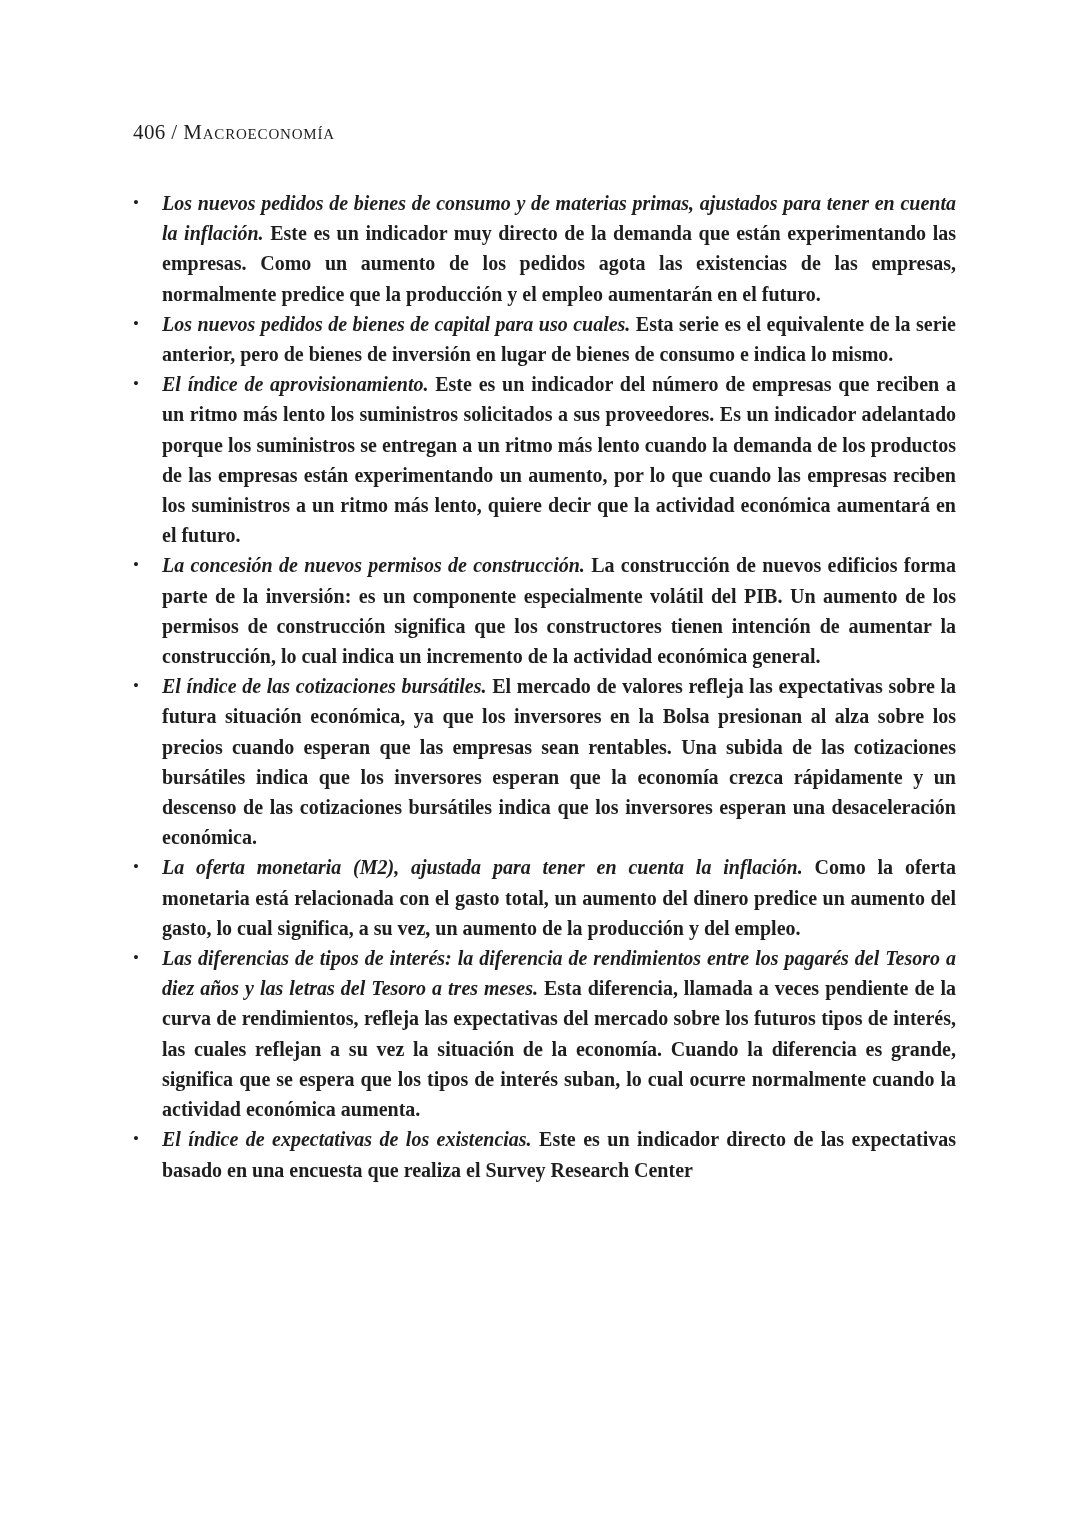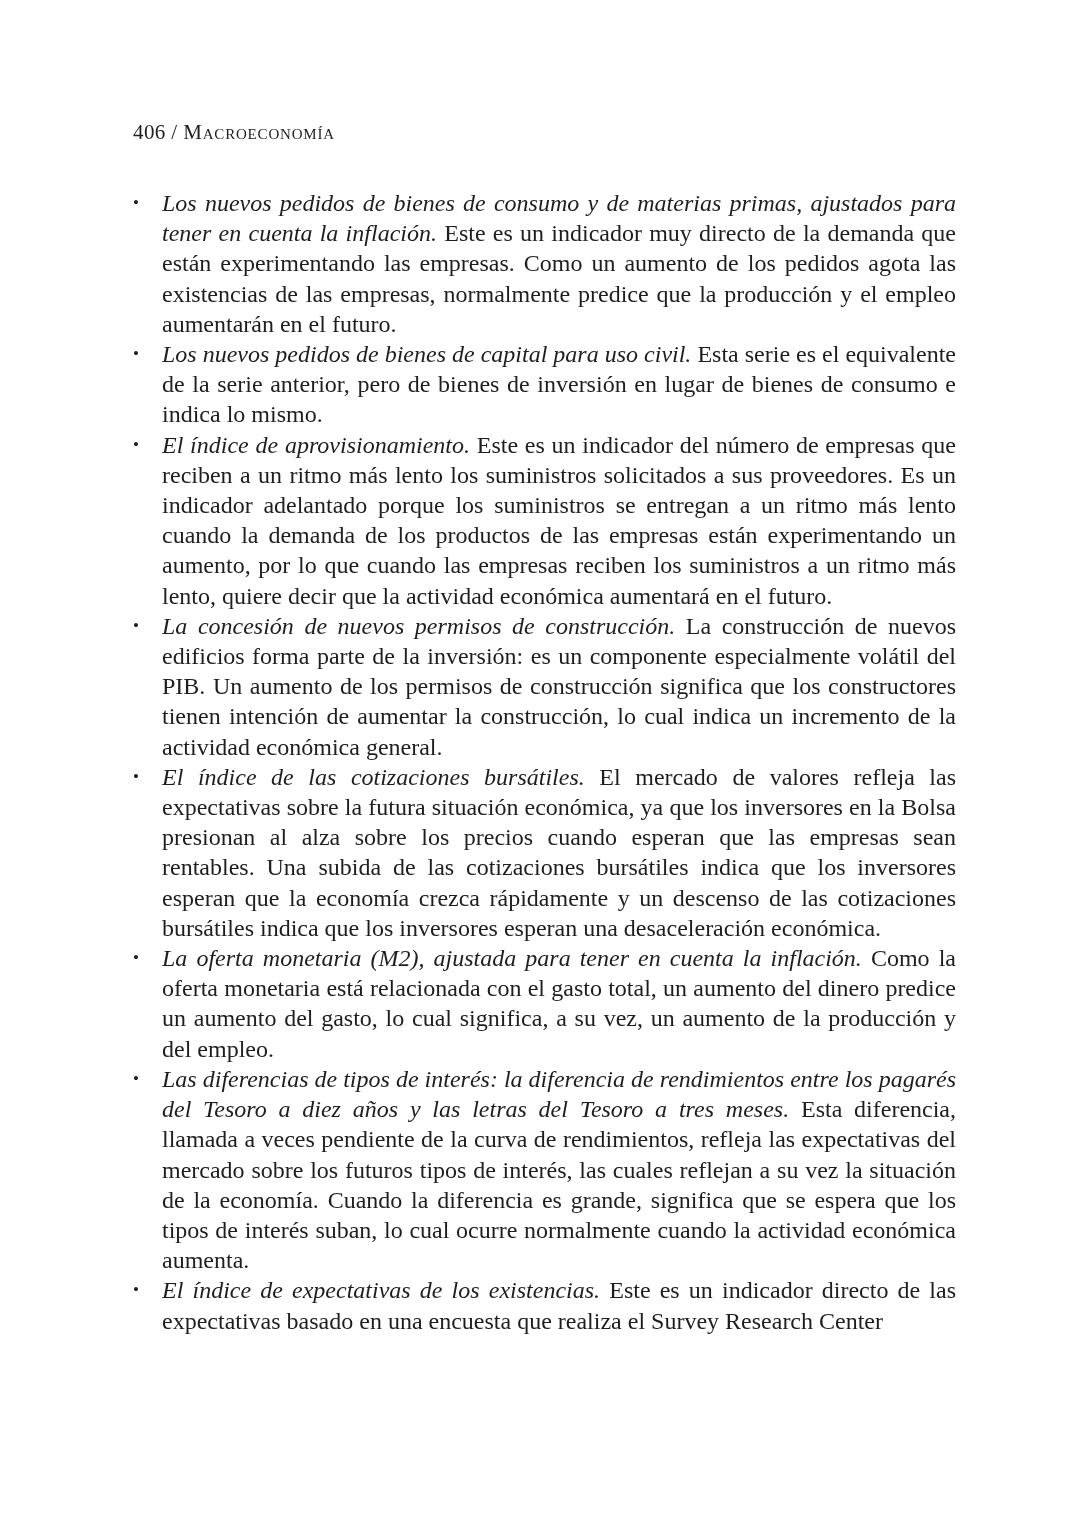--- a/index.html
+++ b/index.html
@@ -39,24 +39,25 @@
   }
   .bullet-glyph {
     flex: 0 0 29px;
     width: 29px;
     font-size: 17px;
     line-height: 30.2px;
   }
   .item-text {
     flex: 1 1 auto;
     margin: 0;
-    font-size: 24px;
+    font-size: 20px;
     line-height: 30.2px;
     text-align: justify;
     hyphens: auto;
+    font-weight: bold;
     -webkit-hyphens: auto;
   }
   .lead {
     font-style: italic;
   }
 </style>
 </head>
 <body>
 
 <div class="page">
@@ -67,21 +68,21 @@
     <span class="sc">Macroeconomía</span>
   </div>
 
   <ul class="indicator-list">
     <li class="indicator-item">
       <span class="bullet-glyph">•</span>
       <p class="item-text"><span class="lead">Los nuevos pedidos de bienes de consumo y de materias primas, ajustados para tener en cuenta la inflación.</span> <span>Este es un indicador muy directo de la demanda que están experimentando las empresas. Como un aumento de los pedidos agota las existencias de las empresas, normalmente predice que la producción y el empleo aumentarán en el futuro.</span></p>
     </li>
     <li class="indicator-item">
       <span class="bullet-glyph">•</span>
-      <p class="item-text"><span class="lead">Los nuevos pedidos de bienes de capital para uso civil.</span> <span>Esta serie es el equivalente de la serie anterior, pero de bienes de inversión en lugar de bienes de consumo e indica lo mismo.</span></p>
+      <p class="item-text"><span class="lead">Los nuevos pedidos de bienes de capital para uso cuales.</span> <span>Esta serie es el equivalente de la serie anterior, pero de bienes de inversión en lugar de bienes de consumo e indica lo mismo.</span></p>
     </li>
     <li class="indicator-item">
       <span class="bullet-glyph">•</span>
       <p class="item-text"><span class="lead">El índice de aprovisionamiento.</span> <span>Este es un indicador del número de empresas que reciben a un ritmo más lento los suministros solicitados a sus proveedores. Es un indicador adelantado porque los suministros se entregan a un ritmo más lento cuando la demanda de los productos de las empresas están experimentando un aumento, por lo que cuando las empresas reciben los suministros a un ritmo más lento, quiere decir que la actividad económica aumentará en el futuro.</span></p>
     </li>
     <li class="indicator-item">
       <span class="bullet-glyph">•</span>
       <p class="item-text"><span class="lead">La concesión de nuevos permisos de construcción.</span> <span>La construcción de nuevos edificios forma parte de la inversión: es un componente especialmente volátil del PIB. Un aumento de los permisos de construcción significa que los constructores tienen intención de aumentar la construcción, lo cual indica un incremento de la actividad económica general.</span></p>
     </li>
     <li class="indicator-item">

